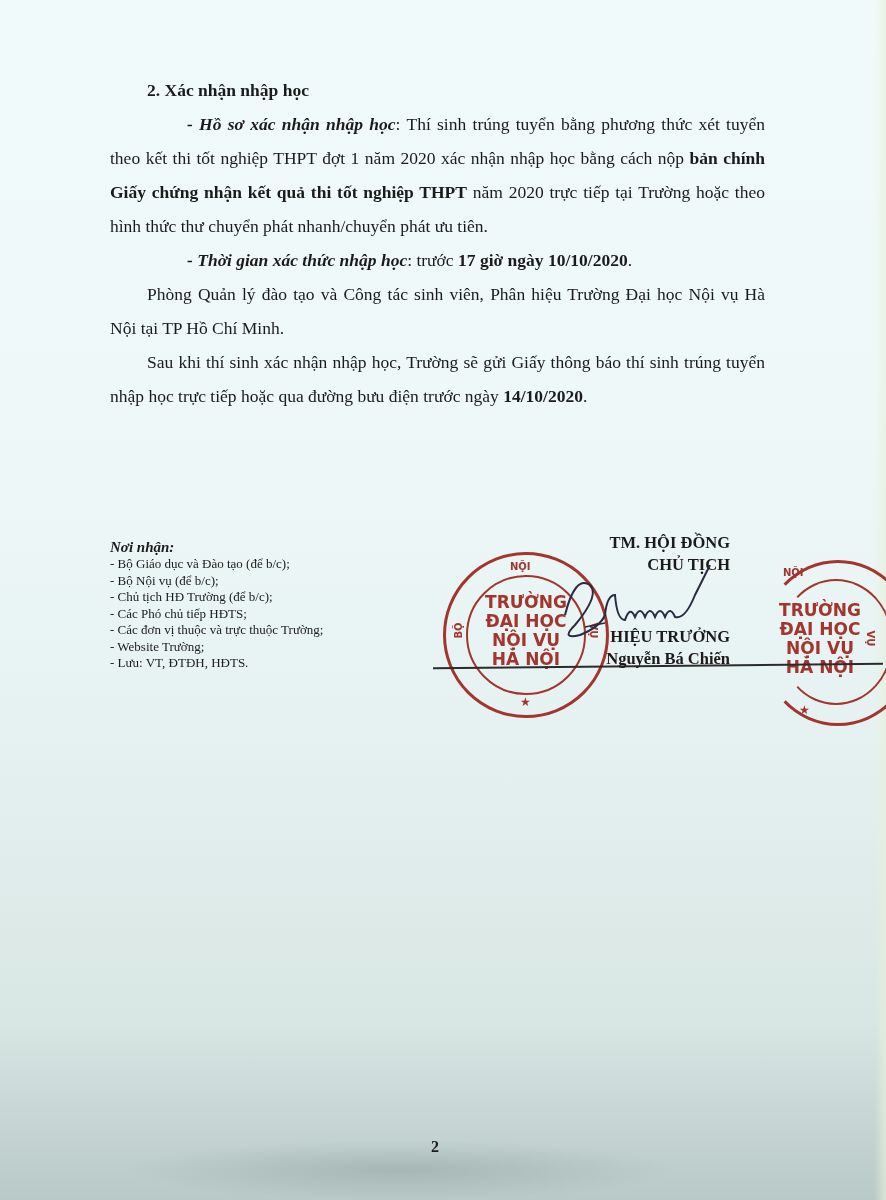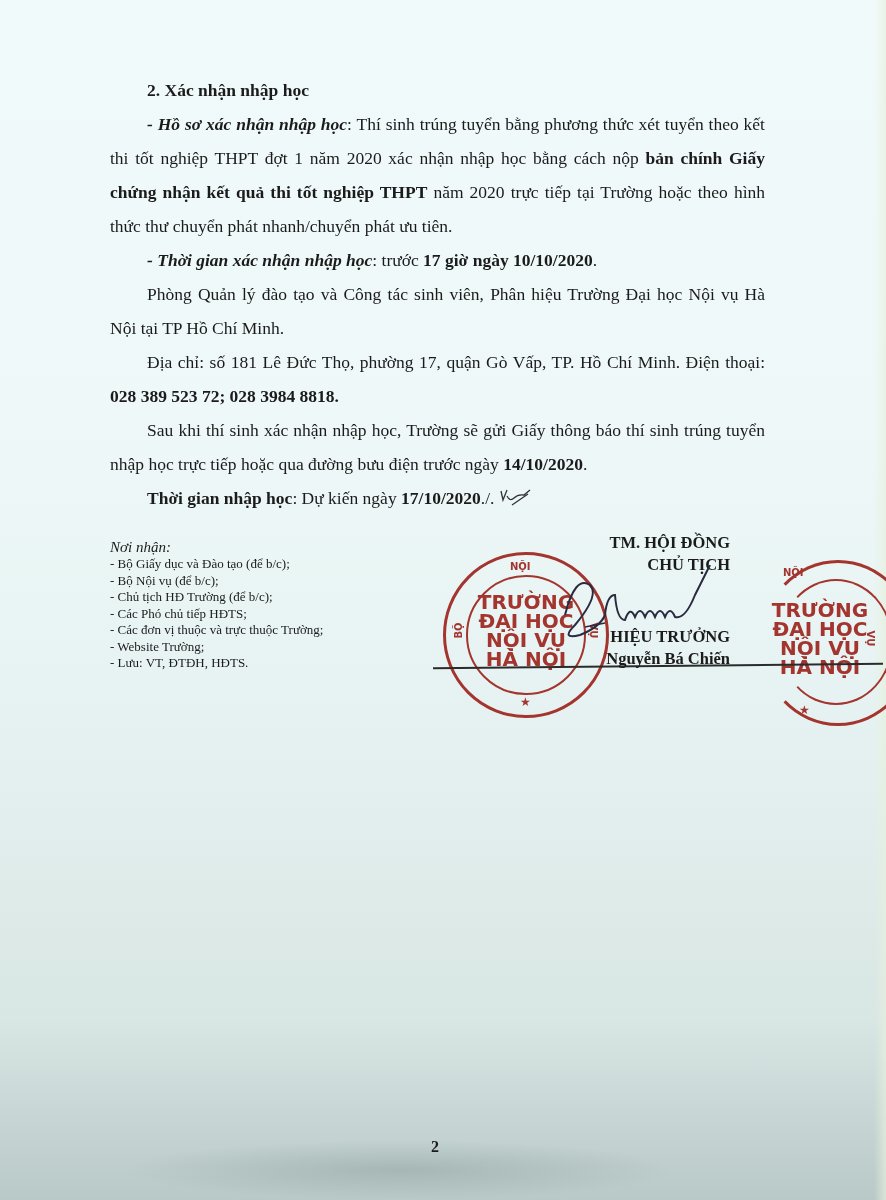--- a/index.html
+++ b/index.html
@@ -11,67 +11,63 @@
   }
   .page { position: absolute; left: 0; top: 0; width: 886px; height: 1200px; }
   .edge-right { position:absolute; right:0; top:0; width:12px; height:1200px; background: linear-gradient(90deg, rgba(255,255,255,0), rgba(230,240,220,0.7)); }
   .shadow-bottom { position:absolute; left:120px; bottom:0; width:560px; height:60px; background: radial-gradient(ellipse at center, rgba(120,140,138,0.35), rgba(0,0,0,0) 70%); }
 
   .body-text { position: absolute; left: 110px; top: 73px; width: 655px; font-size: 17.5px; line-height: 34px; }
   .p { margin: 0; text-align: justify; }
   .indent { text-indent: 37px; }
   .heading { font-weight: bold; text-indent: 37px; }
   b { font-weight: bold; }
-  .bi { font-weight: bold; font-style: italic; }
+  .bi { font-weight: bold; font-style: italic; margin-left: 40px; }
 
   .recipients { position: absolute; left: 110px; top: 538px; font-size: 13px; line-height: 16.5px; }
-  .recipients .title { font-style: italic; font-weight: normal; font-size: 15px; line-height: 18px; }
+  .recipients .title { font-style: italic; font-weight: bold; font-size: 15px; line-height: 18px; }
 
   .sign { position: absolute; left: 480px; top: 532px; width: 250px; text-align: right; font-size: 16.5px; line-height: 22px; font-weight: bold; }
   .sign .role2 { margin-top: 50px; }
 
   .stamp { position: absolute; border-radius: 50%; border: 3px solid #a3342e; color: #a3342e; font-family: "DejaVu Sans", sans-serif; font-weight: bold; text-align: center; }
   .stamp .inner { position:absolute; border-radius:50%; border: 2px solid #a3342e; }
-  .stamp .txt { position:absolute; left:0; right:0; font-size: 20px; line-height: 19px; }
+  .stamp .txt { position:absolute; left:0; right:0; font-size: 17px; line-height: 19px; }
   .stamp .ring { position:absolute; font-size: 10px; font-weight: bold; }
 
   .signature { position:absolute; left:545px; top:565px; width:200px; height:90px; }
   .sign-line { position:absolute; left:433px; top:665px; width:450px; height:1.5px; background:#2b2b2b; transform: rotate(-0.6deg); }
 
   .pagenum { position:absolute; left:431px; top:1138px; font-size: 16px; font-weight: bold; }
 </style>
 </head>
 <body>
 
 <div class="page">
   <div class="edge-right"></div>
   <div class="shadow-bottom"></div>
 
   <div class="body-text">
     <p class="p heading">2. Xác nhận nhập học</p>
 
     <p class="p indent"><span class="bi">- Hồ sơ xác nhận nhập học</span><span>: Thí sinh trúng tuyển bằng phương thức xét tuyển theo kết thi tốt nghiệp THPT đợt 1 năm 2020 xác nhận nhập học bằng cách nộp </span><b>bản chính Giấy chứng nhận kết quả thi tốt nghiệp THPT</b><span> năm 2020 trực tiếp tại Trường hoặc theo hình thức thư chuyển phát nhanh/chuyển phát ưu tiên.</span></p>
 
-    <p class="p indent"><span class="bi">- Thời gian xác nhận nhập học</span><span>: trước </span><b>17 giờ ngày 10/10/2020</b><span>.</span></p>
+    <p class="p indent"><span class="bi">- Thời gian xác thức nhập học</span><span>: trước </span><b>17 giờ ngày 10/10/2020</b><span>.</span></p>
 
 
     <p class="p indent">Phòng Quản lý đào tạo và Công tác sinh viên, Phân hiệu Trường Đại học Nội vụ Hà Nội tại TP Hồ Chí Minh.</p>
 
-    <p class="p indent"><span>Địa chỉ: số 181 Lê Đức Thọ, phường 17, quận Gò Vấp, TP. Hồ Chí Minh. Điện thoại: </span><b>028 389 523 72; 028 3984 8818.</b></p>
 
     <p class="p indent"><span>Sau khi thí sinh xác nhận nhập học, Trường sẽ gửi Giấy thông báo thí sinh trúng tuyển nhập học trực tiếp hoặc qua đường bưu điện trước ngày </span><b>14/10/2020</b><span>.</span></p>
 
-    <p class="p indent"><b>Thời gian nhập học</b><span>: Dự kiến ngày </span><b>17/10/2020</b><span>./.</span><svg width="34" height="22" viewBox="0 0 34 22" style="vertical-align:-4px;margin-left:4px">
-          <path d="M3 5 L5 14 L9 4 M9 10 Q12 16 16 12 Q20 8 26 9 L32 4 M14 19 L30 8" stroke="#333" stroke-width="1.3" fill="none"></path>
-        </svg></p>
   </div>
 
   <div class="recipients">
     <div class="title">Nơi nhận:</div>
-    <div>- Bộ Giấy dục và Đào tạo (để b/c);</div>
+    <div>- Bộ Giáo dục và Đào tạo (để b/c);</div>
     <div>- Bộ Nội vụ (để b/c);</div>
     <div>- Chủ tịch HĐ Trường (để b/c);</div>
     <div>- Các Phó chủ tiếp HĐTS;</div>
     <div>- Các đơn vị thuộc và trực thuộc Trường;</div>
     <div>- Website Trường;</div>
     <div>- Lưu: VT, ĐTĐH, HĐTS.</div>
   </div>
 
   <div class="stamp" style="left:443px; top:552px; width:160px; height:160px;">
     <div class="inner" style="left:20px; top:20px; width:116px; height:116px;"></div>

